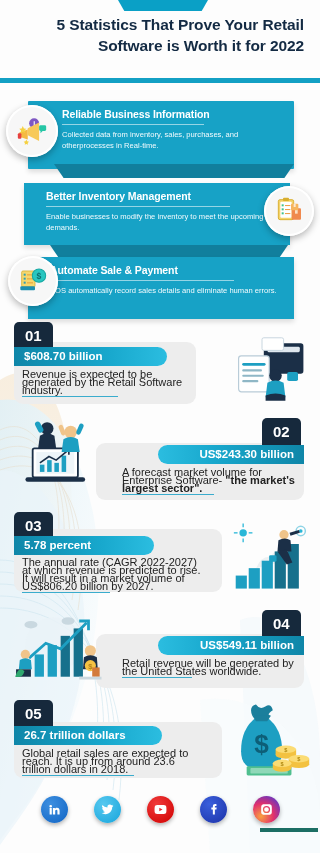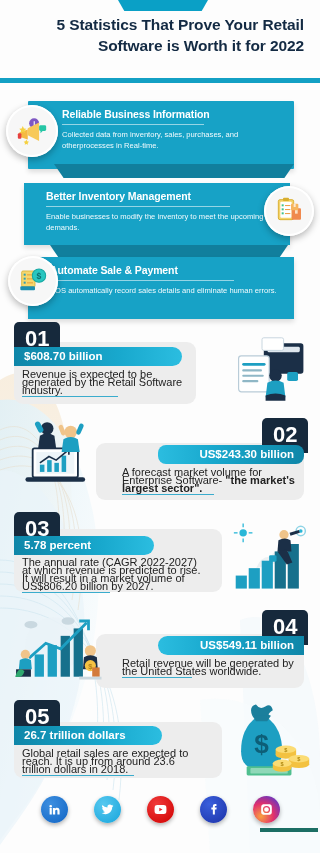--- a/index.html
+++ b/index.html
@@ -73,21 +73,21 @@
     display:flex; align-items:center; justify-content:center; z-index:6;
   }
   .ib1 { width:52px; height:52px; top:105px; left:6px; }
   .ib2 { width:50px; height:50px; top:186px; left:264px; }
   .ib3 { width:50px; height:50px; top:256px; left:8px; }
 
   
   .stat { position:absolute; z-index:4; }
   .num-badge {
     position:absolute; background:#16293c; color:#fff;
-    font-size:22px; font-weight:bold; line-height:1;
+    font-size:15px; font-weight:bold; line-height:1;
     padding:6px 11px 7px 11px; border-radius:5px 5px 0 0; z-index:5;
   }
   .card {
     position:absolute; background:#ededed; border-radius:9px; z-index:3;
   }
   .ribbon {
     position:absolute; height:19px; z-index:5;
     background:linear-gradient(90deg,#0f86a8 0%,#18a8cd 62%,#2bbde0 100%);
     color:#fff; font-size:11.5px; font-weight:bold; line-height:19px;
     white-space:nowrap;
@@ -243,21 +243,21 @@
         </g>
       <rect x="5" y="32" width="22" height="6" rx="1.6" fill="#1c8fb0"></rect>
       <circle cx="33" cy="16" r="10" fill="#28c6c0" stroke="#16a8a3" stroke-width="1.6"></circle>
       <text x="33" y="21" font-size="13" font-weight="bold" fill="#0d6f72" text-anchor="middle" font-family="Liberation Sans, sans-serif">$</text>
     </svg>
   </div>
 
   <div class="stat">
     <div class="card" style="top:342px; left:14px; width:182px; height:62px;"></div>
     <div class="num-badge" style="top:322px; left:14px;">01</div>
-    <div class="ribbon left" style="top:347px; left:14px; width:168px;">$608.70 billion</div>
+    <div class="ribbon left" style="top:347px; left:14px; width:153px;">$608.70 billion</div>
     <div class="desc" style="top:370px; left:22px; width:168px;">
       <span>Revenue is expected to be generated by the Retail Software industry.</span>
       <div class="desc-underline" style="width:96px;"></div>
     </div>
     <svg class="illus" style="top:336px; left:235px; width:72px; height:72px;" viewBox="0 0 80 80">
       <rect x="32" y="8" width="44" height="34" rx="3" fill="#1b2f47"></rect>
       <rect x="36" y="12" width="36" height="6" rx="1.5" fill="#dfe7ee"></rect>
       <rect x="4" y="22" width="34" height="40" rx="3" fill="#fff" stroke="#b9ccd8" stroke-width="1.3"></rect>
       <rect x="8" y="30" width="26" height="3" rx="1.5" fill="#1d9fc2"></rect>
       <rect x="8" y="37" width="22" height="2.4" rx="1.2" fill="#8fb7c6"></rect>
@@ -267,21 +267,21 @@
       <circle cx="45" cy="44" r="7" fill="#1b2f47"></circle>
       <path d="M36 52 q9 -5 18 0 l2 16 h-22 z" fill="#1d9fc2"></path>
       <path d="M34 66 q11 -4 22 0 l0 6 h-22 z" fill="#1b2f47"></path>
       <rect x="58" y="40" width="12" height="10" rx="2" fill="#1d9fc2"></rect>
     </svg>
   </div>
 
   <div class="stat">
     <div class="card" style="top:443px; left:96px; width:208px; height:57px;"></div>
     <div class="num-badge" style="top:418px; left:262px;">02</div>
-    <div class="ribbon right" style="top:445px; left:158px; width:146px;border-radius:8px;">US$243.30 billion</div>
+    <div class="ribbon right" style="top:445px; left:158px; width:146px;">US$243.30 billion</div>
     <div class="desc" style="top:468px; left:122px; width:176px;">
       <span>A forecast market volume for Enterprise Software-</span>
       <span class="hl">"the market's largest sector".</span>
       <div class="desc-underline" style="width:92px;"></div>
     </div>
     <svg class="illus" style="top:414px; left:14px; width:88px; height:76px;" viewBox="0 0 96 84">
       <rect x="20" y="38" width="50" height="32" rx="2" fill="#fff" stroke="#1b2f47" stroke-width="2"></rect>
       <rect x="24" y="42" width="42" height="24" fill="#eef5f9"></rect>
       <g fill="#1d9fc2">
           <rect x="28" y="56" width="5" height="8"></rect>

